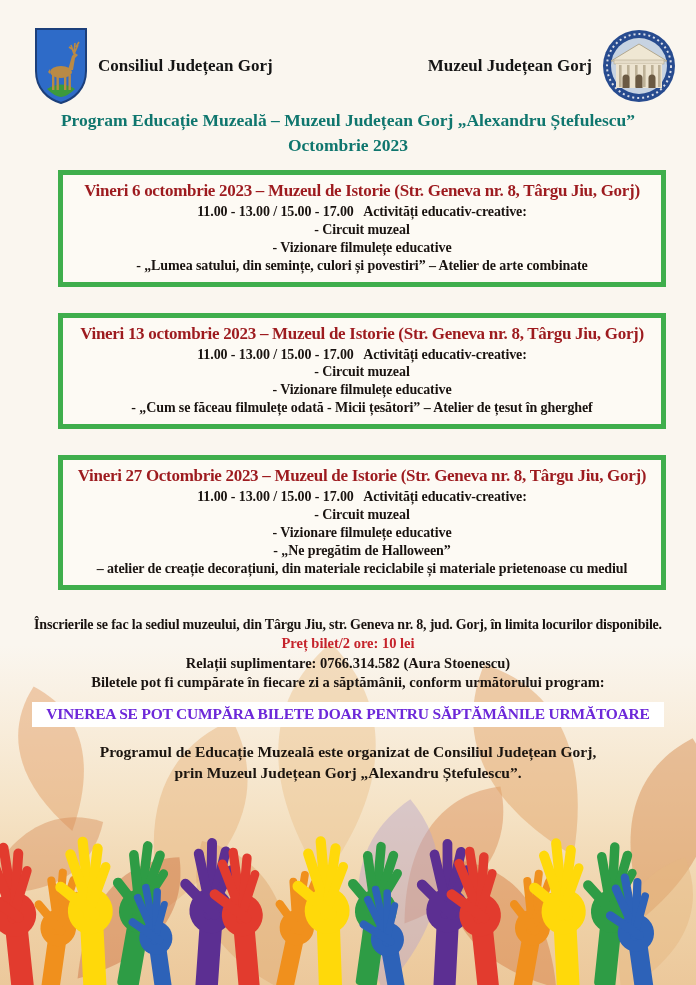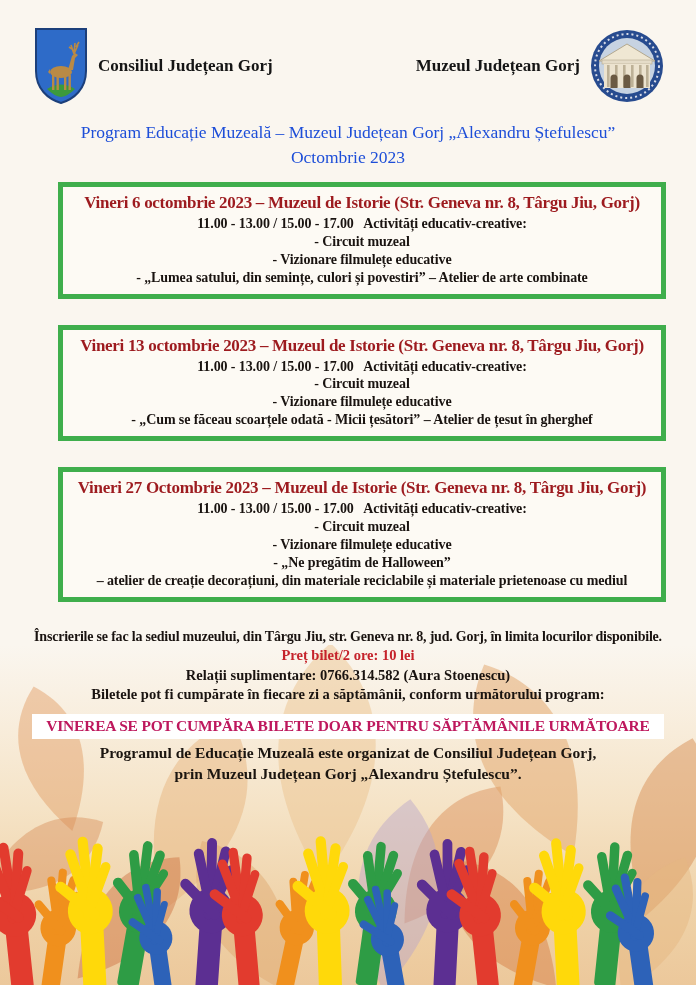--- a/index.html
+++ b/index.html
@@ -14,45 +14,45 @@
   .bg-leaves{
     position:absolute;left:0;right:0;bottom:0;height:340px;z-index:0;
     background:linear-gradient(180deg, rgba(250,246,239,0) 0%, rgba(247,231,207,.55) 22%,
                #f5e3c6 48%, #efd2a8 78%, #ecc89b 100%);
   }
   .bg-leaves svg{position:absolute;left:0;bottom:0;}
   .hands-layer{position:absolute;left:0;bottom:0;z-index:1;}
   
   .content{position:relative;z-index:2;}
   .header{display:flex;justify-content:space-between;align-items:center;
-          padding:24px 32px 0 34px;height:84px;}
+          padding:24px 20px 0 34px;height:84px;}
   .header-left,.header-right{display:flex;align-items:center;gap:10px;}
   .org-label{font-weight:bold;font-size:17px;color:#151515;white-space:nowrap;}
   .title{margin-top:4px;text-align:center;
          font-family:"Liberation Sans", sans-serif;font-weight:bold;
          font-size:34px;letter-spacing:.5px;color:#a21c13;line-height:40px;}
-  .subtitle{margin-top:12px;text-align:center;font-weight:normal;
-            font-size:17.5px;line-height:1.4;color:#1d4ed8;}
+  .subtitle{text-align:center;font-weight:bold;
+            font-size:17.5px;line-height:1.4;color:#0f766e;}
   .events{margin-top:13px;padding-left:28px;}
   .event-box{border:5px solid #3fae4c;background:#fdfaf4;
              margin:0 30px 26px;padding:5px 4px 7px;}
   .event-heading{color:#9d1b1f;font-weight:bold;font-size:17px;
                  letter-spacing:-.3px;text-align:center;white-space:nowrap;
                  line-height:1.35;}
   .event-line{font-weight:bold;font-size:14px;letter-spacing:-.1px;
               text-align:center;line-height:1.28;color:#191310;}
   .info{margin-top:8px;text-align:center;font-weight:bold;
         font-size:14.5px;line-height:1.34;}
   .info .wide{font-size:14px;letter-spacing:-.2px;white-space:nowrap;}
   .info .price{color:#c5232b;}
   .banner-wrap{margin-top:9px;text-align:center;}
-  .banner{display:inline-block;background:#ffffff;color:#be185d;
+  .banner{display:inline-block;background:#ffffff;color:#6d28d9;
           font-weight:bold;font-size:15.5px;letter-spacing:-.2px;
           padding:3px 14px 4px;white-space:nowrap;}
-  .organizer{margin-top:3px;text-align:center;font-weight:bold;
+  .organizer{margin-top:14px;text-align:center;font-weight:bold;
              font-size:15.5px;line-height:1.4;color:#1b1510;}
 </style>
 </head>
 <body>
 
 <div class="poster">
 
   <div class="bg-leaves">
     <svg width="696" height="340" viewBox="0 0 696 340">
       <defs>
@@ -206,21 +206,21 @@
         <div class="event-line">- Circuit muzeal</div>
         <div class="event-line">- Vizionare filmulețe educative</div>
         <div class="event-line">- „Lumea satului, din semințe, culori și povestiri” – Atelier de arte combinate</div>
       </article>
 
       <article class="event-box">
         <div class="event-heading">Vineri 13 octombrie 2023 – Muzeul de Istorie (Str. Geneva nr. 8, Târgu Jiu, Gorj)</div>
         <div class="event-line">11.00 - 13.00 / 15.00 - 17.00&nbsp;&nbsp; Activități educativ-creative:</div>
         <div class="event-line">- Circuit muzeal</div>
         <div class="event-line">- Vizionare filmulețe educative</div>
-        <div class="event-line">- „Cum se făceau scoarțele odată - Micii țesători” – Atelier de țesut în gherghef</div>
+        <div class="event-line">- „Cum se făceau filmulețe odată - Micii țesători” – Atelier de țesut în gherghef</div>
       </article>
 
       <article class="event-box">
         <div class="event-heading">Vineri 27 Octombrie 2023 – Muzeul de Istorie (Str. Geneva nr. 8, Târgu Jiu, Gorj)</div>
         <div class="event-line">11.00 - 13.00 / 15.00 - 17.00&nbsp;&nbsp; Activități educativ-creative:</div>
         <div class="event-line">- Circuit muzeal</div>
         <div class="event-line">- Vizionare filmulețe educative</div>
         <div class="event-line">- „Ne pregătim de Halloween”</div>
         <div class="event-line">– atelier de creație decorațiuni, din materiale reciclabile și materiale prietenoase cu mediul</div>
       </article>

